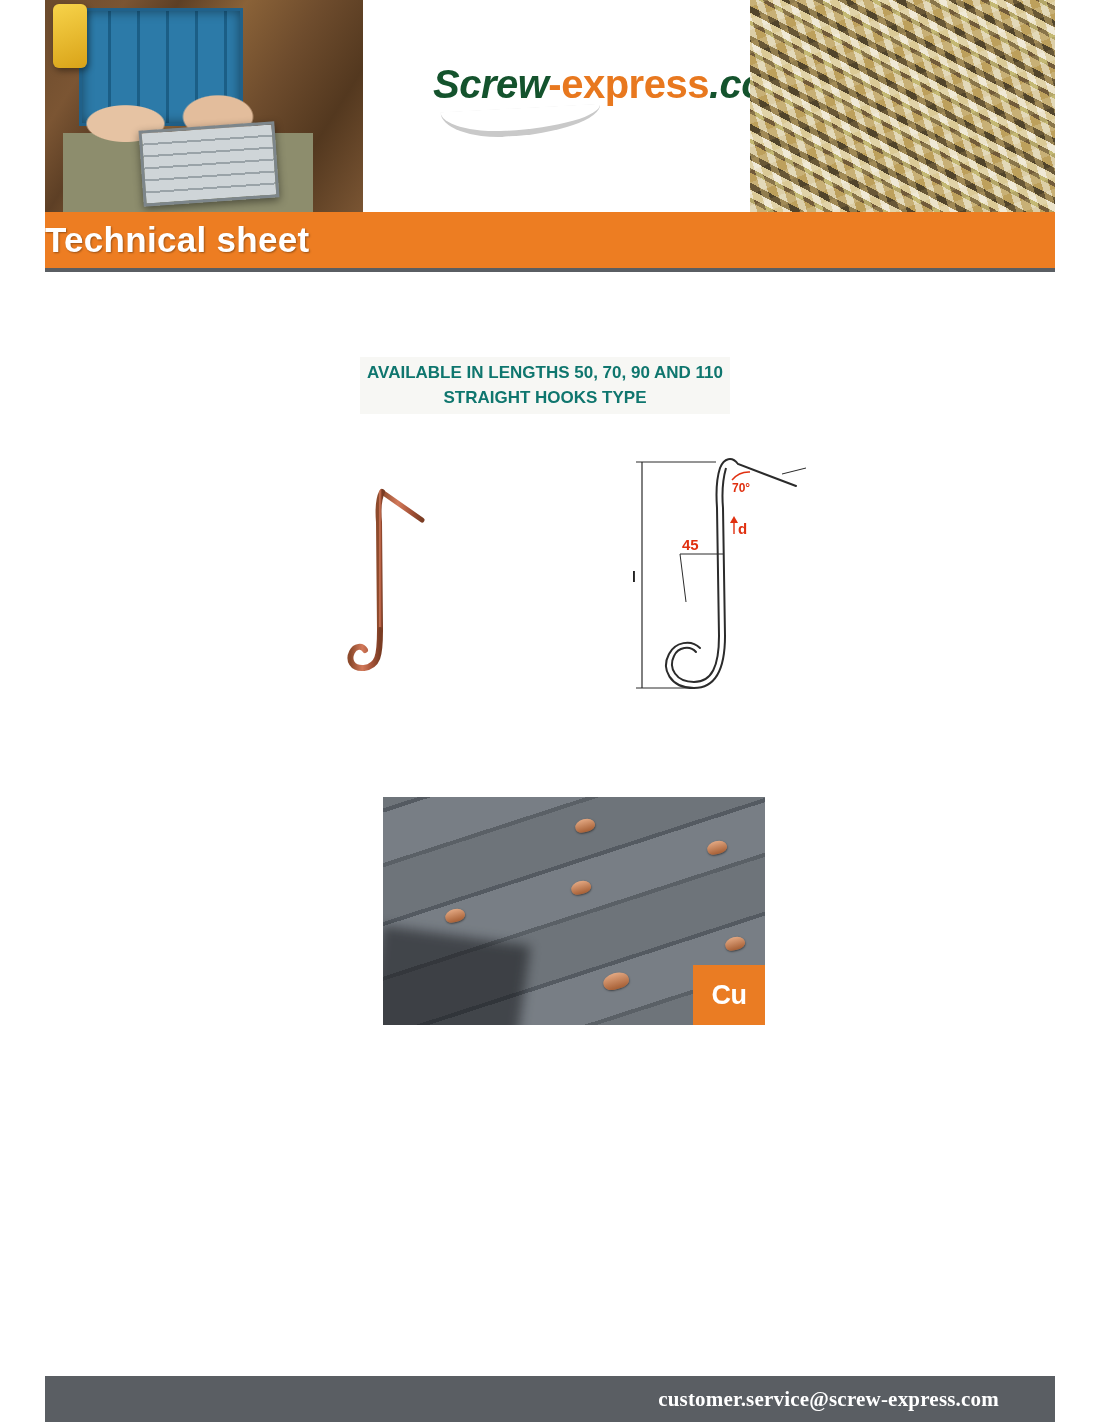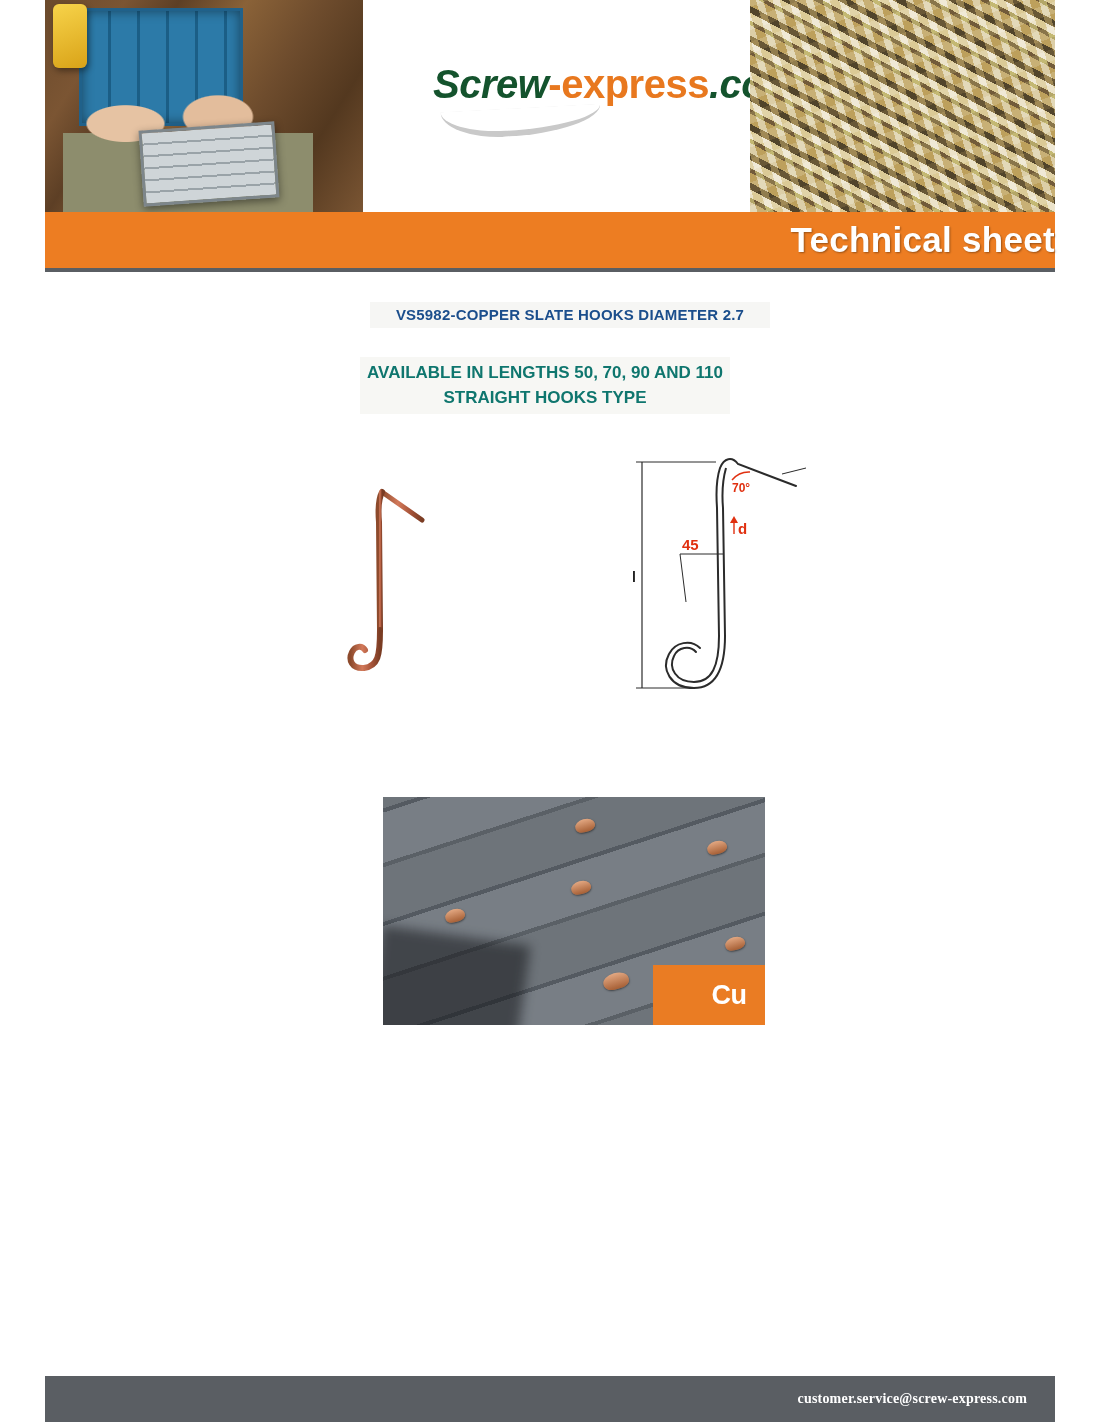--- a/index.html
+++ b/index.html
@@ -141,21 +141,21 @@
   
   .title-bar {
     position: absolute;
     left: 45px;
     top: 212px;
     width: 1010px;
     height: 56px;
     background: #ed7d22;
     display: flex;
     align-items: center;
-    justify-content: flex-end;
+    justify-content: flex-start;
   }
   .title-bar-text {
     color: #ffffff;
     font-size: 35px;
     font-weight: 700;
     letter-spacing: 0.3px;
     text-shadow: 1px 1px 2px rgba(0,0,0,0.35);
   }
   .title-underline {
     position: absolute;
@@ -256,41 +256,40 @@
     width: 72px;
     height: 60px;
     background: #ea7c23;
     color: #ffffff;
     font-size: 27px;
     font-weight: 700;
     display: flex;
     align-items: center;
     justify-content: center;
     letter-spacing: -0.5px;
-    padding-left: 40px;
   }
 
   
   .footer-bar {
     position: absolute;
     left: 45px;
     bottom: 0;
     width: 1010px;
     height: 46px;
     background: #5a5e63;
     display: flex;
     align-items: center;
     justify-content: flex-end;
   }
   .footer-email {
     color: #ffffff;
     font-family: "Liberation Serif", serif;
-    font-size: 14px;
-    font-weight: 700;
-    margin-right: 28px;
+    font-size: 21px;
+    font-weight: 700;
+    margin-right: 56px;
     letter-spacing: 0.2px;
   }
 
   .dim-label {
     font-family: "Liberation Sans", sans-serif;
     font-size: 15px;
     font-weight: 700;
     fill: #e03010;
   }
   .dim-label-small {
@@ -328,21 +327,20 @@
     </div>
 
     <div class="hdr-photo-right"></div>
   </div>
 
   <div class="title-bar">
     <div class="title-bar-text">Technical sheet</div>
   </div>
   <div class="title-underline"></div>
 
-  <div class="ref-title">VS5982-COPPER SLATE HOOKS DIAMETER 2.7</div>
 
   <div class="sub-title">
     <div>AVAILABLE IN LENGTHS 50, 70, 90 AND 110</div>
     <div>STRAIGHT HOOKS TYPE</div>
   </div>
 
   <div class="hook-photo">
     <svg width="110" height="220" viewBox="0 0 110 220">
       <defs>
         <linearGradient id="cu" x1="0" y1="0" x2="1" y2="0">

